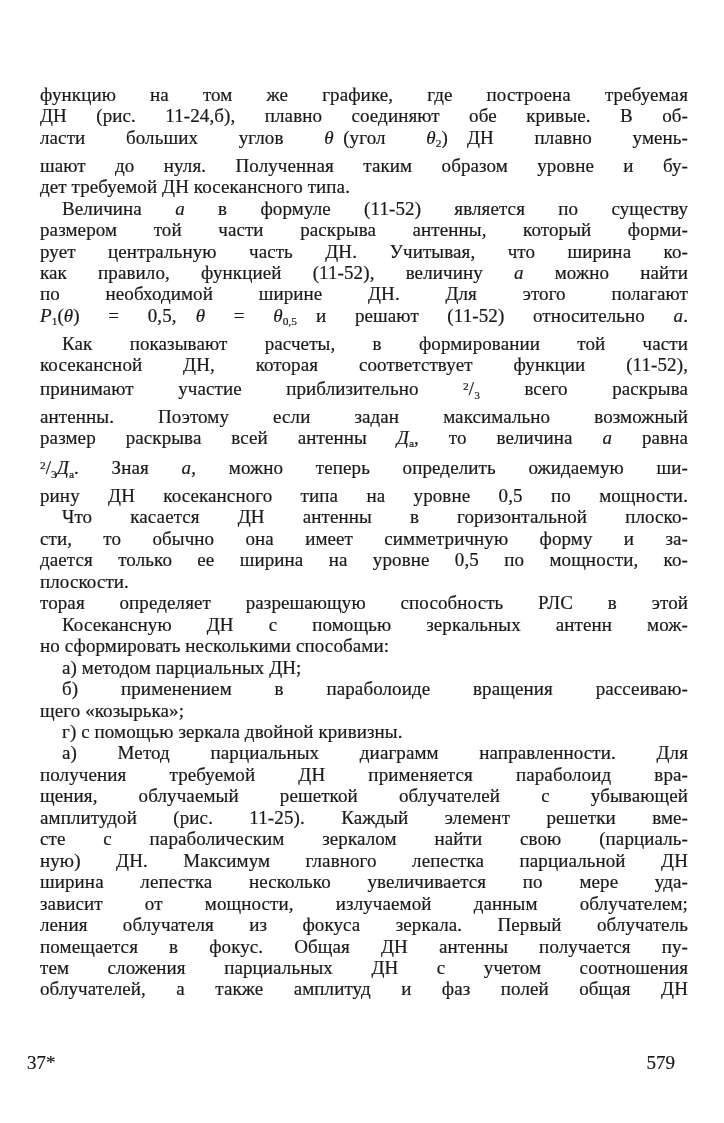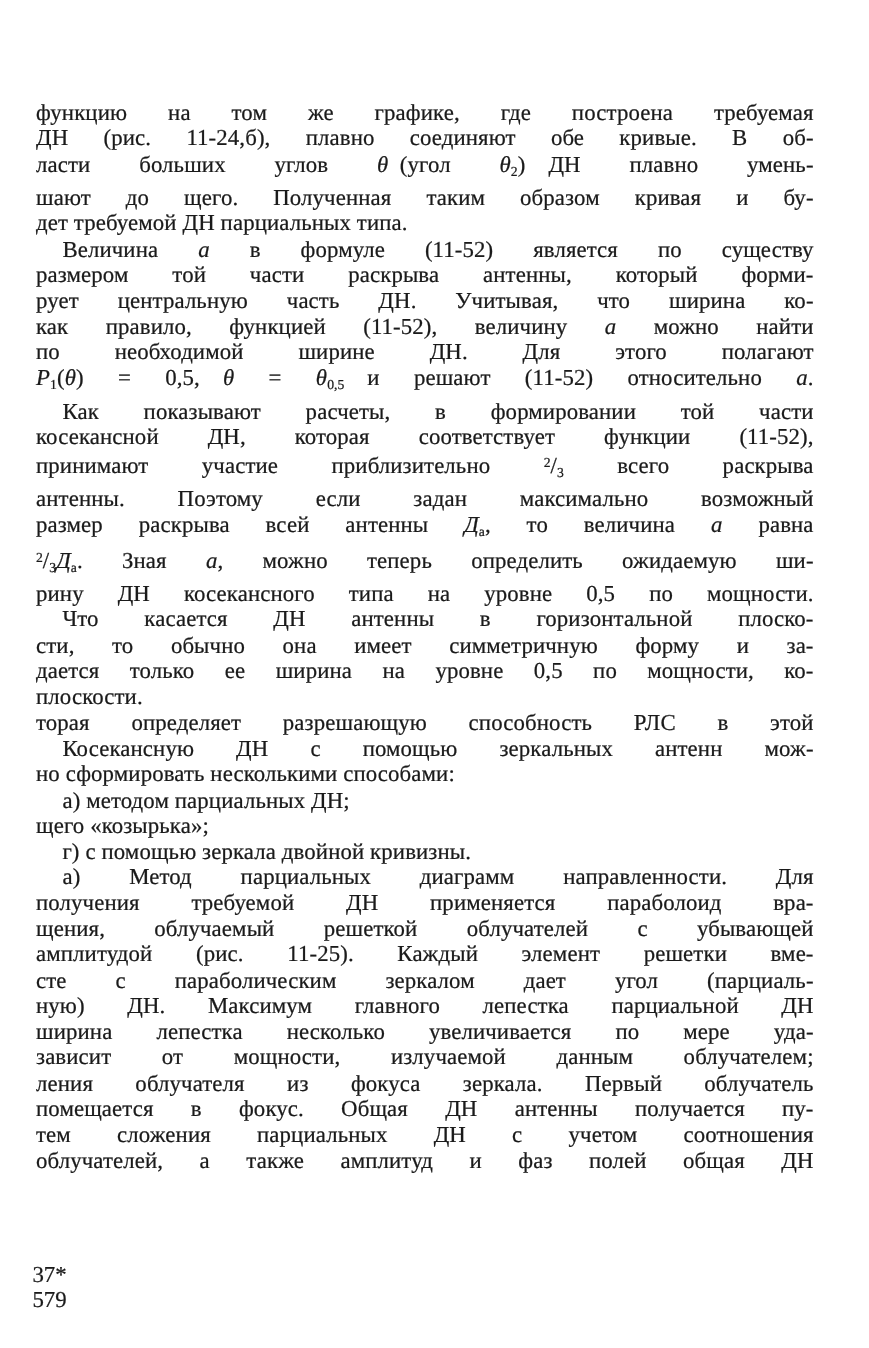--- a/index.html
+++ b/index.html
@@ -10,21 +10,21 @@
     background: #ffffff;
     overflow: hidden;
   }
   body {
     font-family: "Liberation Serif", serif;
     color: #1a1a1a;
     -webkit-text-stroke: 0.2px #1a1a1a;
   }
   #page-body {
     position: absolute;
-    left: 30px;
+    left: 40px;
     top: 84px;
     width: 648px;
   }
   .line {
     font-size: 19px;
     line-height: 21.45px;
     letter-spacing: 0.1px;
     white-space: normal;
   }
   .just {
@@ -42,34 +42,33 @@
   .sup { font-size: 0.6em; vertical-align: 0.45em; letter-spacing: 0; }
   .footer {
     position: absolute;
     left: 27px;
     top: 1052px;
     width: 648px;
     display: flex;
     justify-content: space-between;
     font-size: 19px;
     line-height: 21.45px;
-    flex-direction: column;
   }
-  .footer .pagenum { margin-right: 24px; }
+  .footer .pagenum { }
 </style>
 </head>
 <body>
 
 <div id="page-body">
     <div>
       <div class="line just"><span>функцию на том же графике, где построена требуемая</span></div>
       <div class="line just"><span>ДН (рис. 11-24,б), плавно соединяют обе кривые. В об-</span></div>
       <div class="line just"><span>ласти больших углов </span><span class="i">θ</span><span> (угол </span><span class="i">θ</span><span class="sub">2</span><span>)  ДН плавно умень-</span></div>
-      <div class="line just"><span>шают до щего. Полученная таким образом кривая и бу-</span></div>
-      <div class="line left"><span>дет требуемой ДН парциальных типа.</span></div>
+      <div class="line just"><span>шают до нуля. Полученная таким образом уровне и бу-</span></div>
+      <div class="line left"><span>дет требуемой ДН косекансного типа.</span></div>
     </div>
     <div>
       <div class="line just ind"><span>Величина </span><span class="i">a</span><span> в формуле (11-52) является по существу</span></div>
       <div class="line just"><span>размером той части раскрыва антенны, который форми-</span></div>
       <div class="line just"><span>рует центральную часть ДН. Учитывая, что ширина ко-</span></div>
       <div class="line just"><span>как правило, функцией (11-52), величину </span><span class="i">a</span><span> можно найти</span></div>
       <div class="line just"><span>по необходимой ширине ДН. Для этого полагают</span></div>
       <div class="line just"><span class="i">P</span><span class="sub">1</span><span>(</span><span class="i">θ</span><span>) = 0,5,  </span><span class="i">θ</span><span> = </span><span class="i">θ</span><span class="sub">0,5</span><span>  и решают (11-52) относительно </span><span class="i">a</span><span>.</span></div>
     </div>
     <div>
@@ -89,31 +88,32 @@
       <div class="line just"><span>торая определяет разрешающую способность РЛС в этой</span></div>
     </div>
     <div>
       <div class="line just ind"><span>Косекансную ДН с помощью зеркальных антенн мож-</span></div>
       <div class="line left"><span>но сформировать несколькими способами:</span></div>
     </div>
     <div>
       <div class="line left ind"><span>а) методом парциальных ДН;</span></div>
     </div>
     <div>
+      <div class="line just ind"><span>б) применением в параболоиде вращения рассеиваю-</span></div>
       <div class="line left"><span>щего «козырька»;</span></div>
     </div>
     <div>
       <div class="line left ind"><span>г) с помощью зеркала двойной кривизны.</span></div>
     </div>
     <div>
       <div class="line just ind"><span>а) </span><span class="b">Метод парциальных диаграмм направленности.</span><span> Для</span></div>
       <div class="line just"><span>получения требуемой ДН применяется параболоид вра-</span></div>
       <div class="line just"><span>щения, облучаемый решеткой облучателей с убывающей</span></div>
       <div class="line just"><span>амплитудой (рис. 11-25). Каждый элемент решетки вме-</span></div>
-      <div class="line just"><span>сте с параболическим зеркалом дает угол (парциаль-</span></div>
+      <div class="line just"><span>сте с параболическим зеркалом найти свою (парциаль-</span></div>
       <div class="line just"><span>ную) ДН. Максимум главного лепестка парциальной ДН</span></div>
       <div class="line just"><span>ширина лепестка несколько увеличивается по мере уда-</span></div>
       <div class="line just"><span>зависит от мощности, излучаемой данным облучателем;</span></div>
       <div class="line just"><span>ления облучателя из фокуса зеркала. Первый облучатель</span></div>
       <div class="line just"><span>помещается в фокус. Общая ДН антенны получается пу-</span></div>
       <div class="line just"><span>тем сложения парциальных ДН с учетом соотношения</span></div>
       <div class="line just"><span>облучателей, а также амплитуд и фаз полей общая ДН</span></div>
     </div>
   </div>
 

